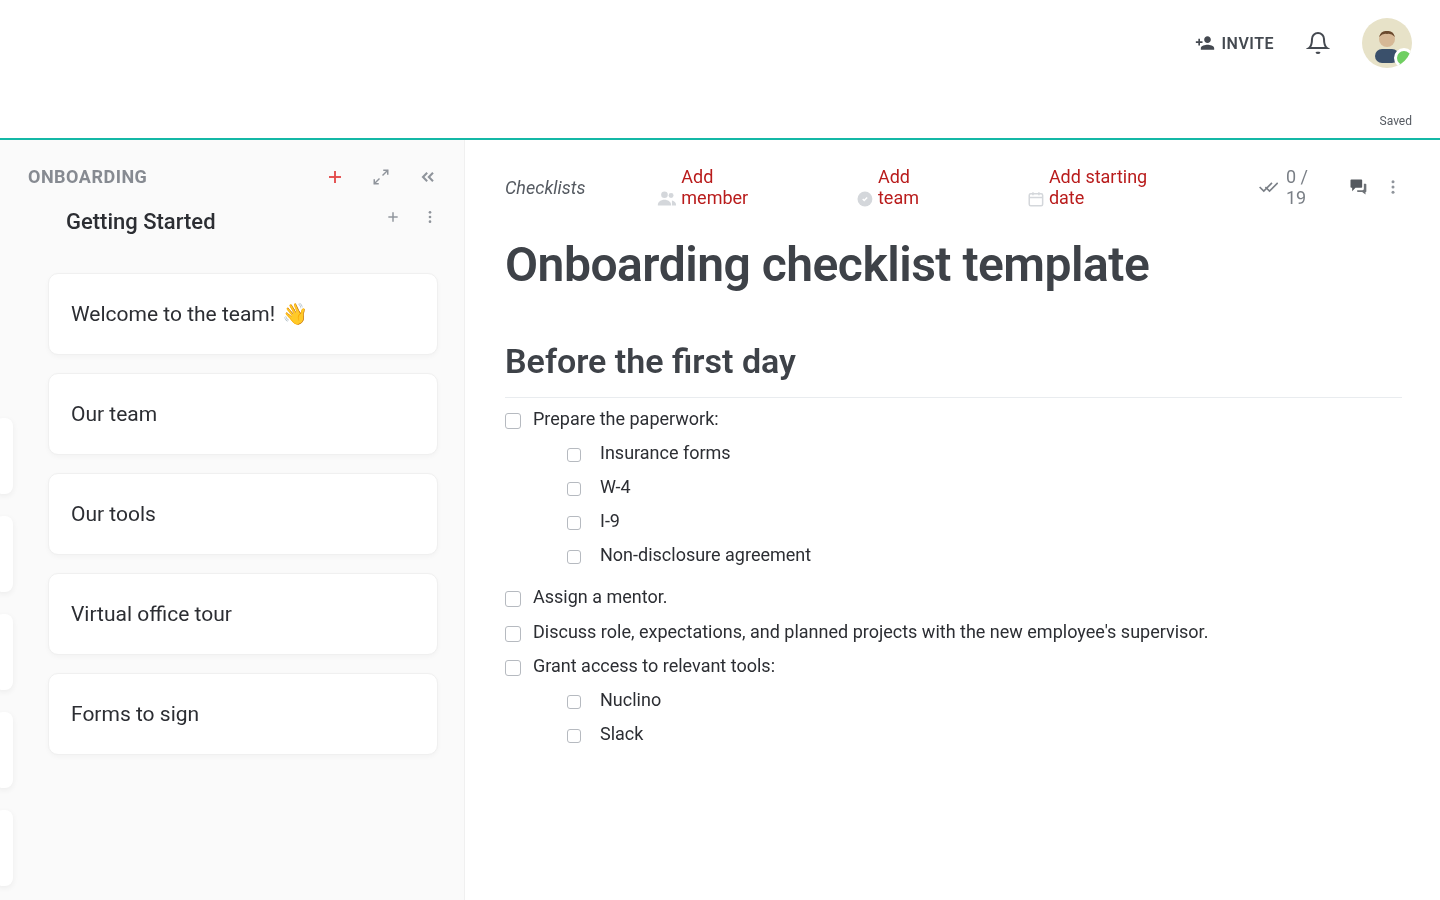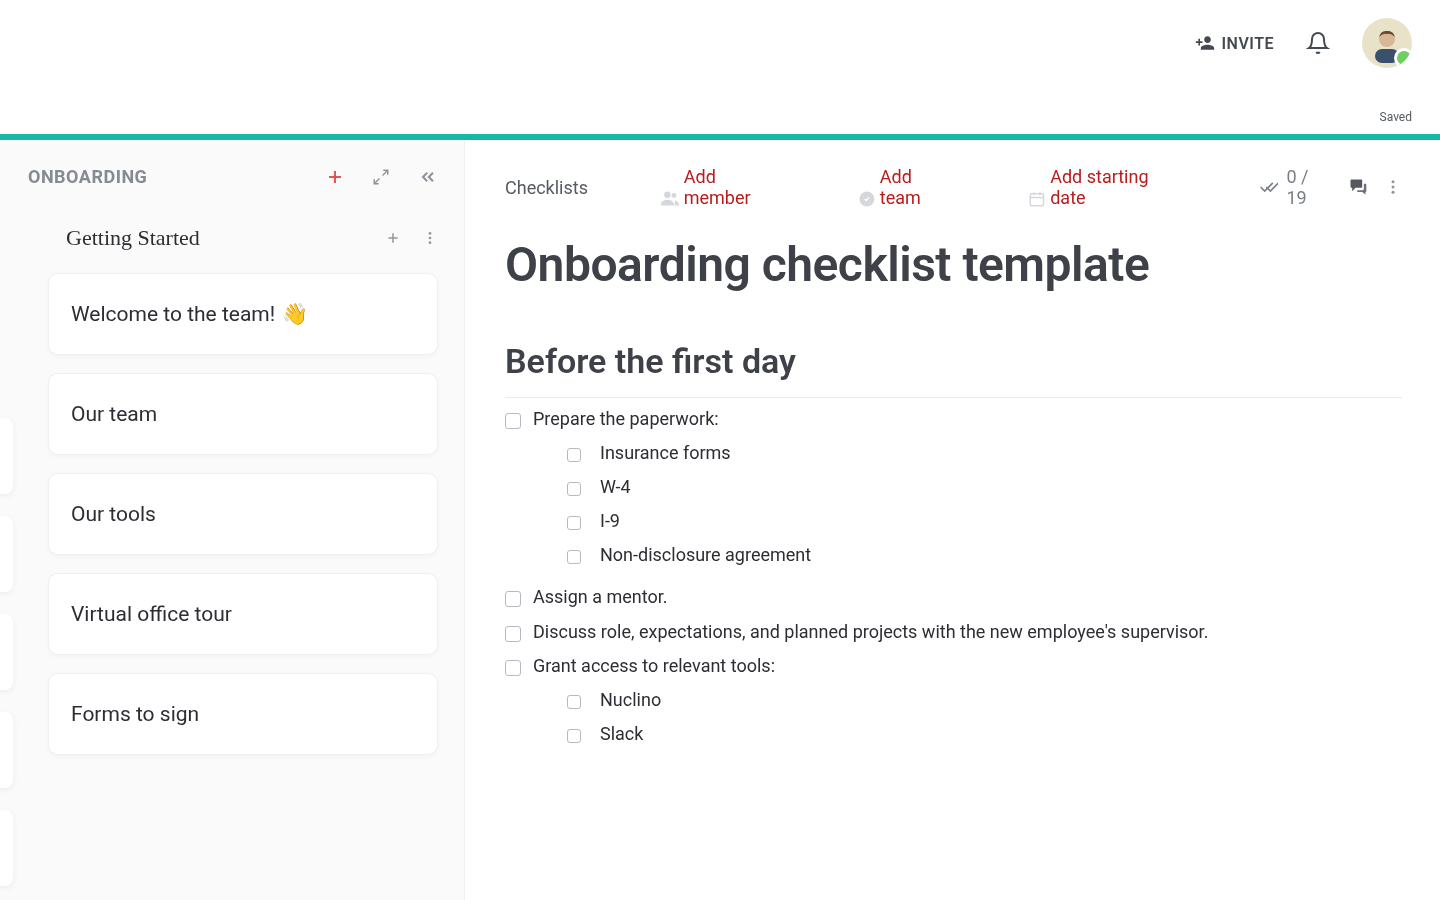--- a/index.html
+++ b/index.html
@@ -9,21 +9,21 @@
     background: #fff;
     color: #2c2e33;
     width: 1440px;
     height: 900px;
     overflow: hidden;
   }
 
   
   .topbar {
     height: 140px;
-    border-bottom: 6px solid #14b8a6;
+    border-bottom: 2px solid #14b8a6;
     position: relative;
   }
   .topbar-actions {
     position: absolute;
     top: 18px;
     right: 28px;
     display: flex;
     align-items: center;
     gap: 32px;
   }
@@ -108,25 +108,24 @@
   }
   .icon-btn {
     color: #8f949b;
     cursor: pointer;
     display:flex;
   }
   .icon-btn.red { color: #e34b4b; }
 
   .collection-row {
     display: flex;
-    align-items: center;
+    align-items: flex-start;
     padding: 0 26px 0 66px;
     height: 58px;
     margin-top: 22px;
-    font-family: Liberation Serif, serif;
   }
   .collection-name {
     flex: 1;
     font-size: 22px;
     color: #2c2e33;
     font-weight: 500;
   }
   .collection-icons {
     display:flex;
     gap: 22px;
@@ -170,20 +169,21 @@
   .meta-row {
     display: flex;
     align-items: center;
     gap: 72px;
     font-size: 18px;
   }
   .meta-item {
     display:flex;
     align-items:center;
     gap:8px;
+    font-style:italic;
   }
   .meta-label { color: #555a61; }
   .meta-ph { color: #b91c1c; display:flex; align-items:flex-end; gap:4px; cursor:pointer;}
   .meta-icons {
     margin-left:auto;
     display:flex;
     gap:16px;
     align-items:center;
     color:#7a7f86;
   }

